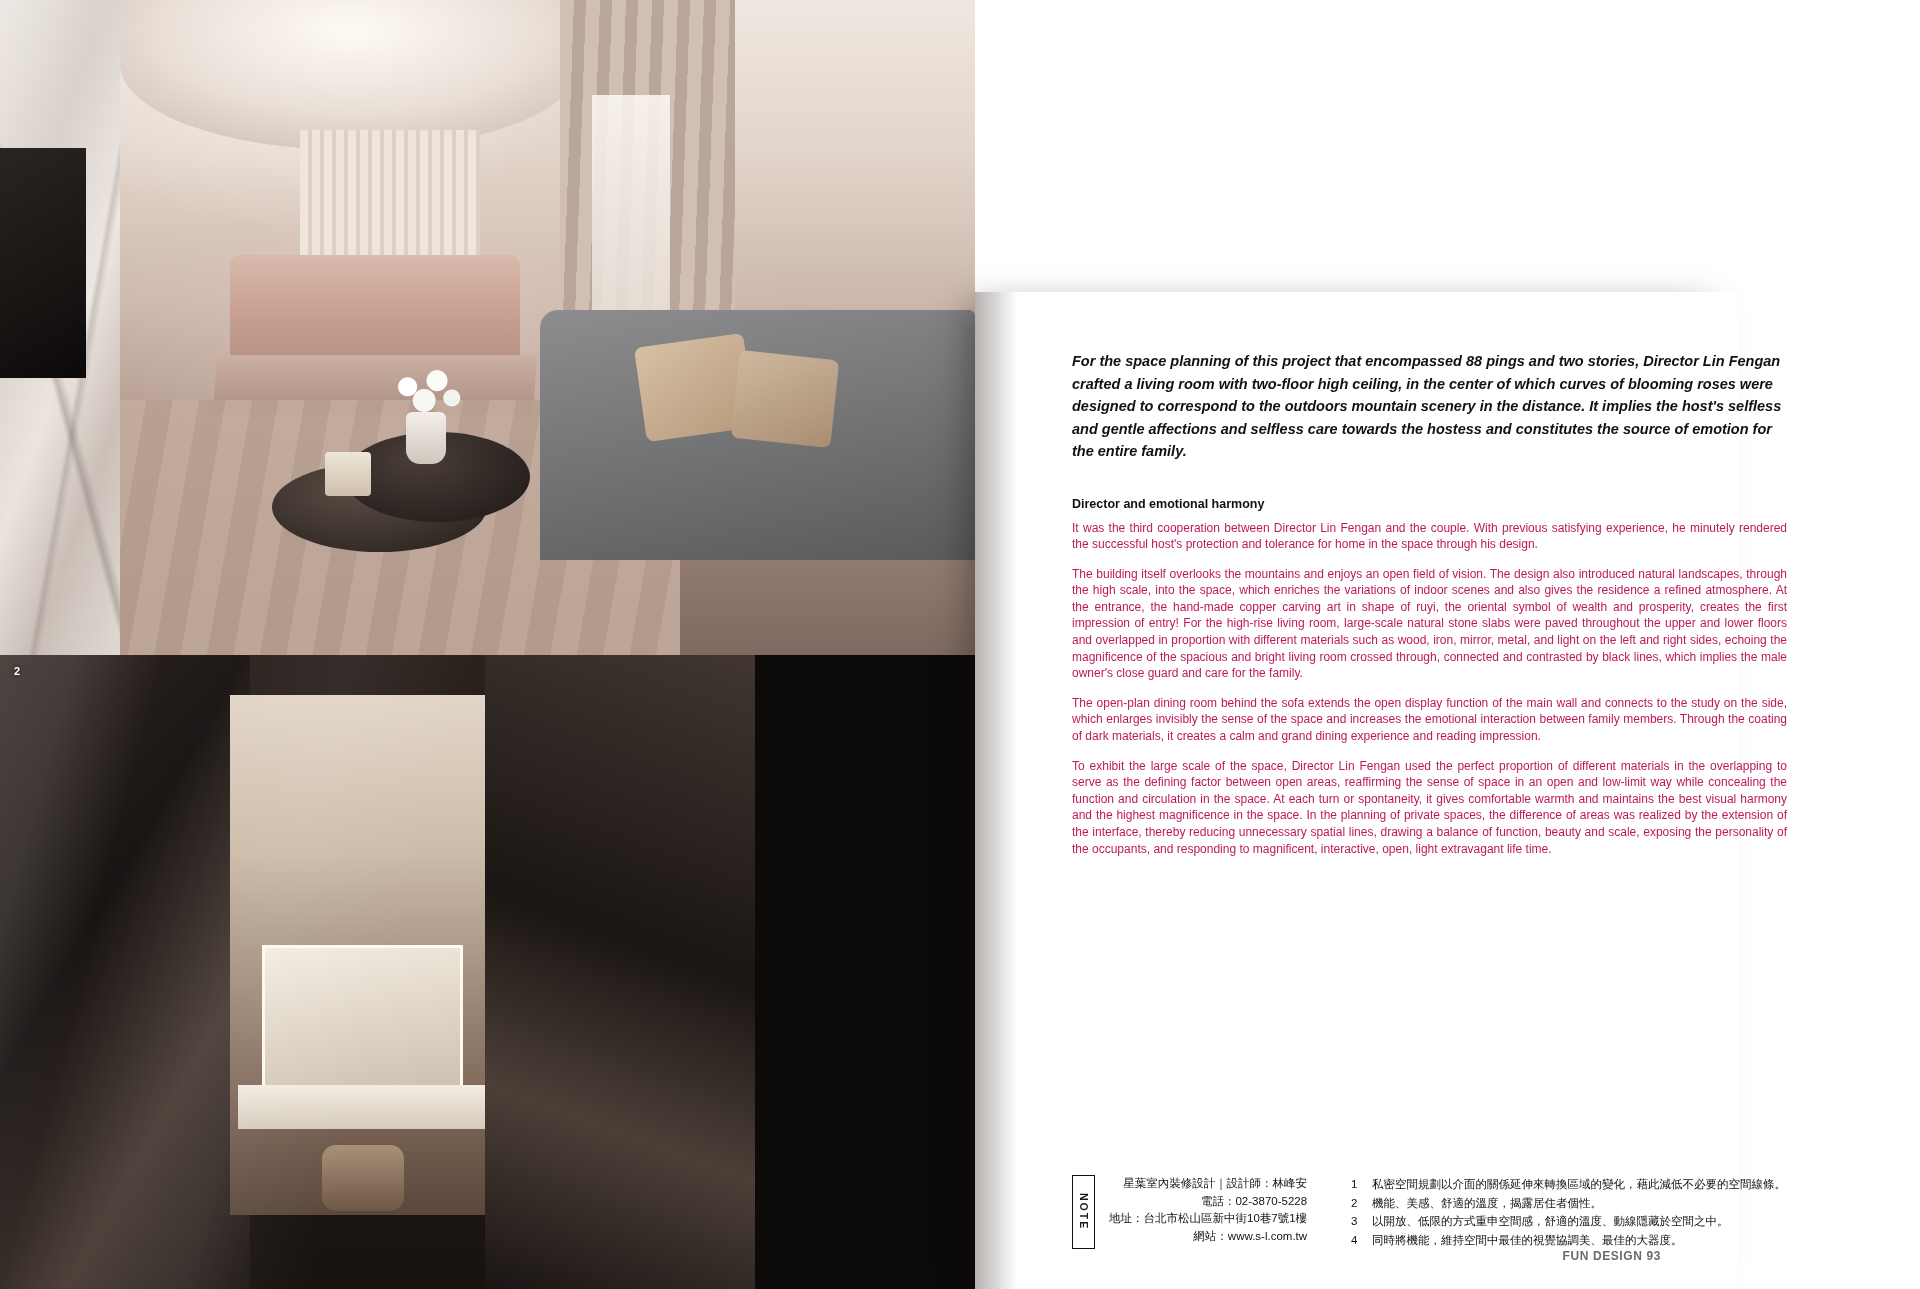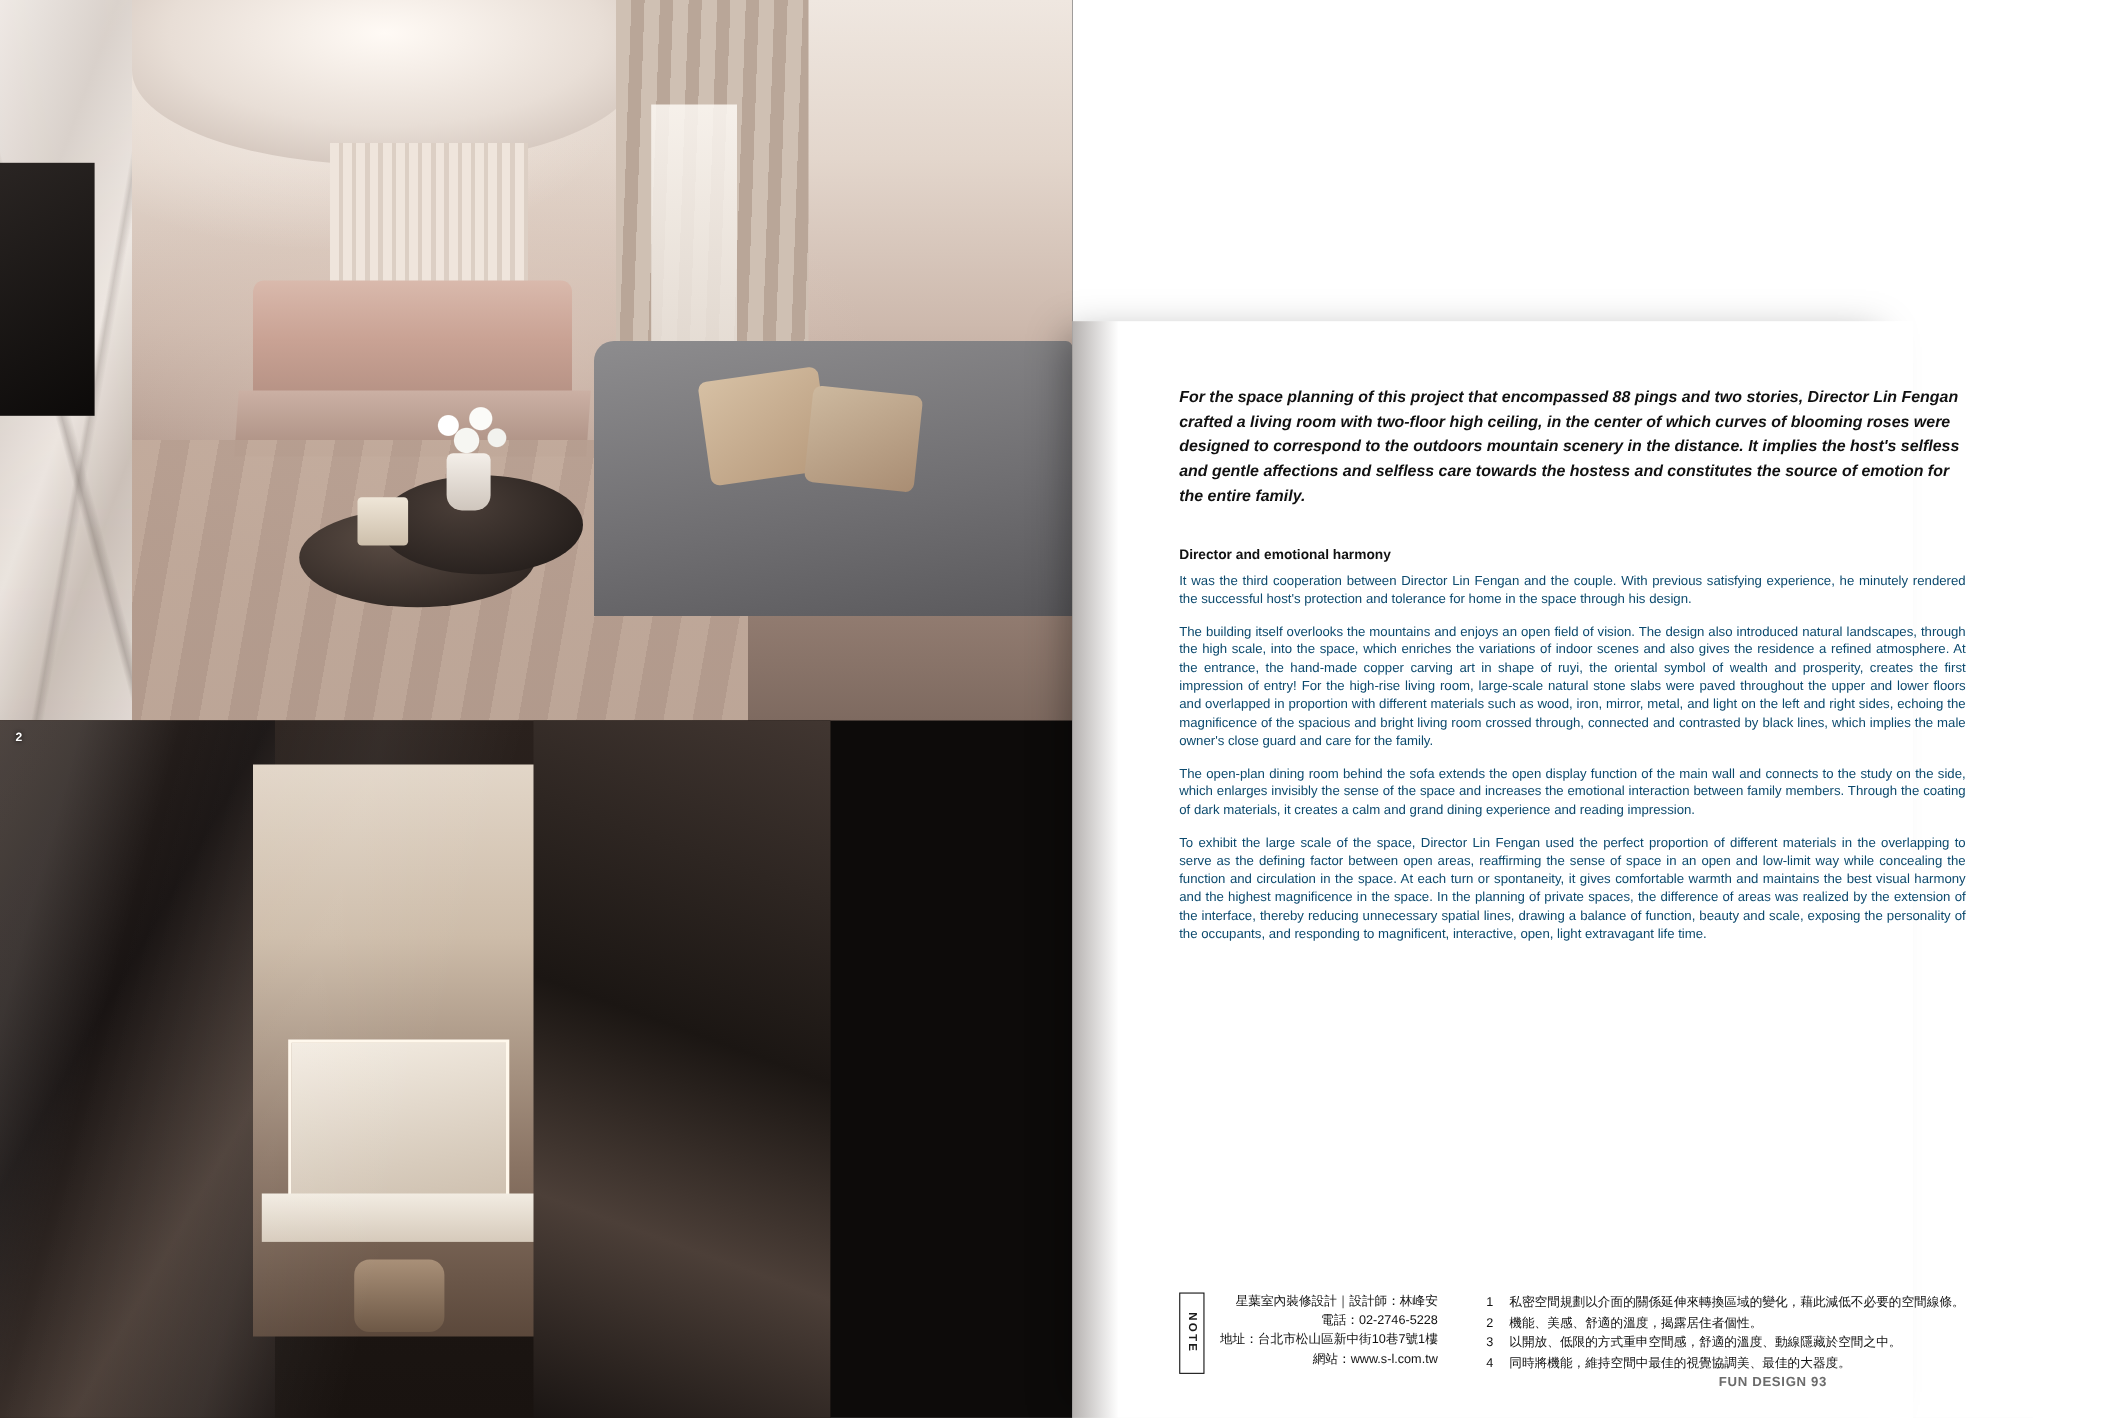--- a/index.html
+++ b/index.html
@@ -83,21 +83,21 @@
 
   
   .page-right{position:absolute;left:975px;top:292px;width:764px;height:997px;background:#ffffff;
               box-shadow:-18px 0 34px -12px rgba(0,0,0,.35);}
   .gutter{position:absolute;left:975px;top:292px;width:42px;height:997px;
           background:linear-gradient(90deg,rgba(60,50,45,.38),rgba(255,255,255,0));pointer-events:none;}
   .page-right .inner{position:absolute;left:97px;top:58px;width:715px;}
 
   .lead{font-style:italic;font-weight:700;font-size:14.5px;line-height:22.5px;color:#111;margin:0 0 34px 0;}
   h3.sub{font-size:12.5px;font-weight:700;margin:0 0 9px 0;color:#111;}
-  p.body{font-size:12px;line-height:16.6px;text-align:justify;margin:0 0 13px 0;color:#0c4a6e;}
+  p.body{font-size:12px;line-height:16.6px;text-align:justify;margin:0 0 13px 0;color:#be185d;}
 
   
   .noteblock{position:absolute;left:97px;top:883px;width:740px;display:flex;gap:14px;}
   .note-tag{width:21px;border:1px solid #111;display:flex;align-items:center;justify-content:center;padding:6px 0;}
   .note-tag span{writing-mode:vertical-rl;font-size:10.5px;font-weight:700;letter-spacing:2px;}
   .note-lines{font-size:11.5px;line-height:17.5px;color:#111;text-align:right;}
   .pts{margin-left:30px;font-size:11.5px;line-height:18.5px;color:#111;}
   .pt{display:flex;gap:13px;}
   .pt b{font-weight:400;width:8px;}
 
@@ -153,21 +153,21 @@
     <p class="body">The open-plan dining room behind the sofa extends the open display function of the main wall and connects to the study on the side, which enlarges invisibly the sense of the space and increases the emotional interaction between family members. Through the coating of dark materials, it creates a calm and grand dining experience and reading impression.</p>
     <p class="body">To exhibit the large scale of the space, Director Lin Fengan used the perfect proportion of different materials in the overlapping to serve as the defining factor between open areas, reaffirming the sense of space in an open and low-limit way while concealing the function and circulation in the space. At each turn or spontaneity, it gives comfortable warmth and maintains the best visual harmony and the highest magnificence in the space. In the planning of private spaces, the difference of areas was realized by the extension of the interface, thereby reducing unnecessary spatial lines, drawing a balance of function, beauty and scale, exposing the personality of the occupants, and responding to magnificent, interactive, open, light extravagant life time.</p>
   </div>
 
   <div class="noteblock">
     <div class="note-tag">
       <span>NOTE</span>
     </div>
     <div class="note-lines">
       <div>星葉室內裝修設計｜設計師：林峰安</div>
-      <div>電話：02-2746-5228</div>
+      <div>電話：02-3870-5228</div>
       <div>地址：台北市松山區新中街10巷7號1樓</div>
       <div>網站：www.s-l.com.tw</div>
     </div>
     <div class="pts">
       <div class="pt">
         <b>1</b>
         <span>私密空間規劃以介面的關係延伸來轉換區域的變化，藉此減低不必要的空間線條。</span>
       </div>
       <div class="pt">
         <b>2</b>

